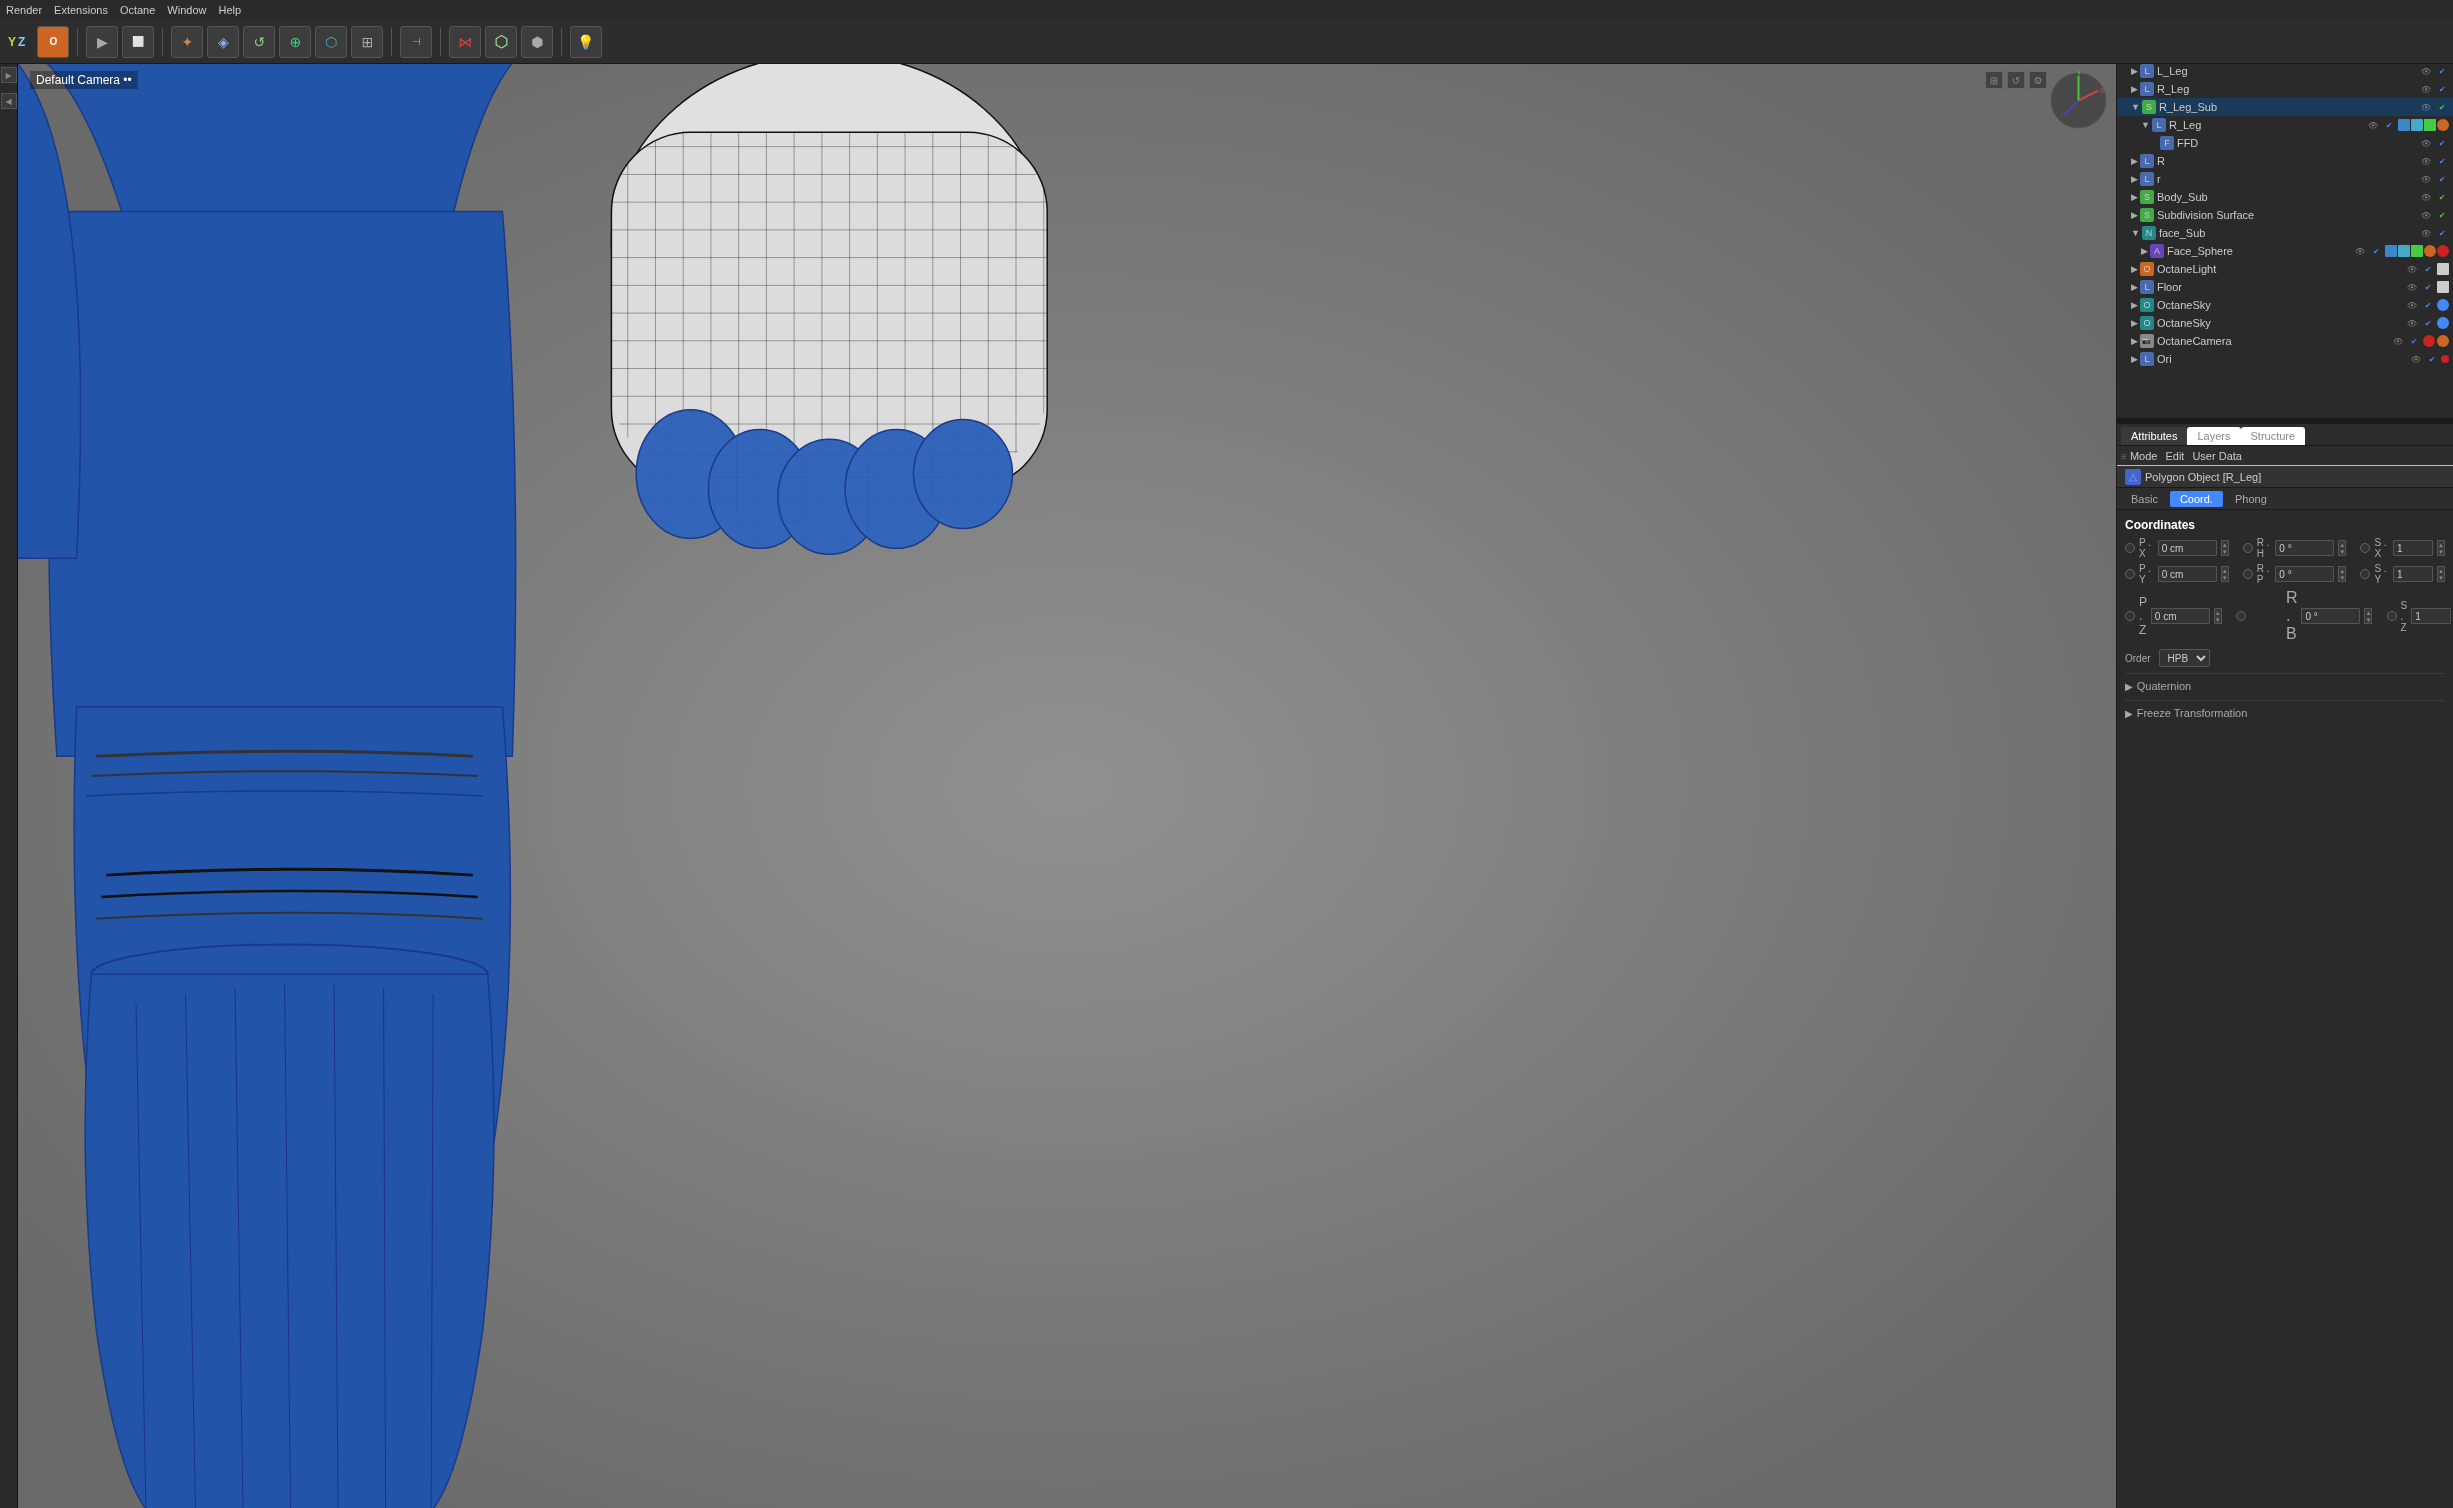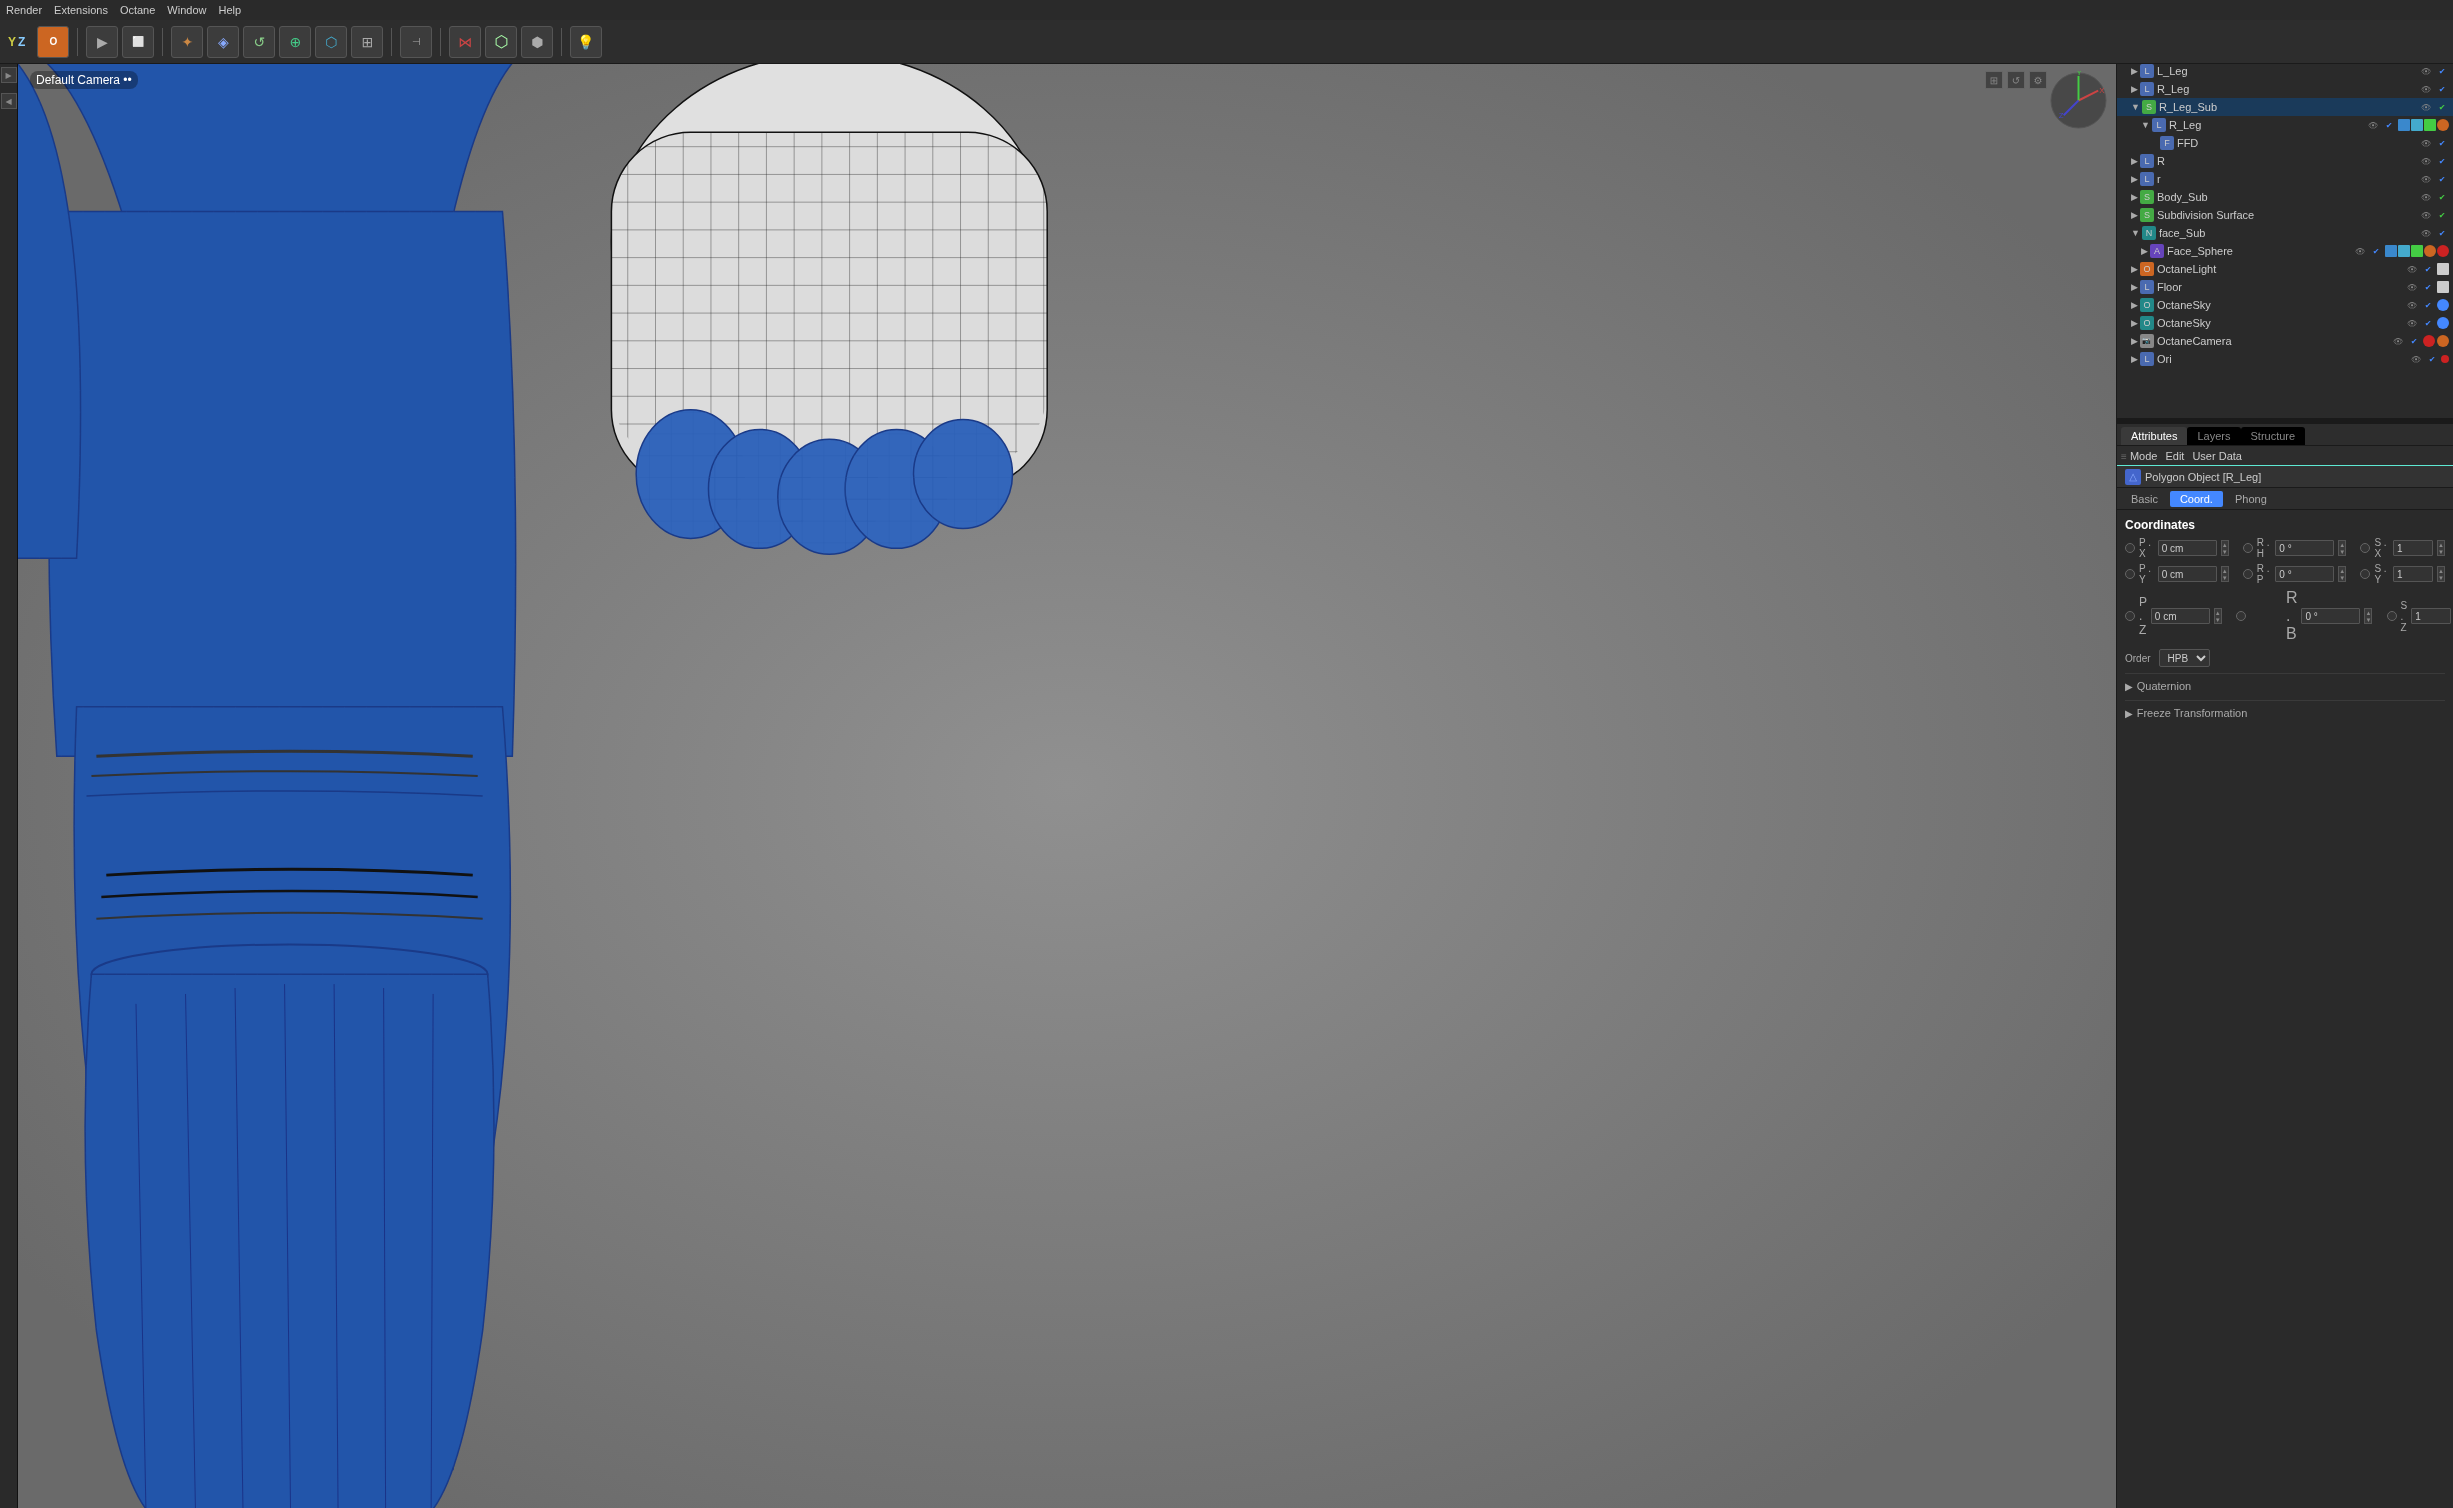--- a/index.html
+++ b/index.html
@@ -78,21 +78,21 @@
 
     
     #camera-label {
       position: absolute;
       top: 8px;
       left: 12px;
       color: #ffffff;
       font-size: 12px;
       background: rgba(0,0,0,0.3);
       padding: 2px 6px;
-      border-radius: 8px;
+      border-radius: 0;
     }
 
     
     #right-panel {
       position: absolute;
       top: 0;
       right: 0;
       width: 337px;
       height: 100%;
       background: #2a2a2a;
@@ -126,21 +126,21 @@
       padding: 3px 10px;
       font-size: 11px;
       cursor: pointer;
       border-radius: 3px 3px 0 0;
     }
     .panel-tab.active {
       background: #3a3a3a;
       color: #ffffff;
     }
     .panel-tab.inactive {
-      background: #000000;
+      background: #ffffff;
       color: #888;
     }
 
     
     #objects-menu {
       height: 20px;
       background: #2d2d2d;
       border-bottom: 1px solid #1a1a1a;
       display: flex;
       align-items: center;

